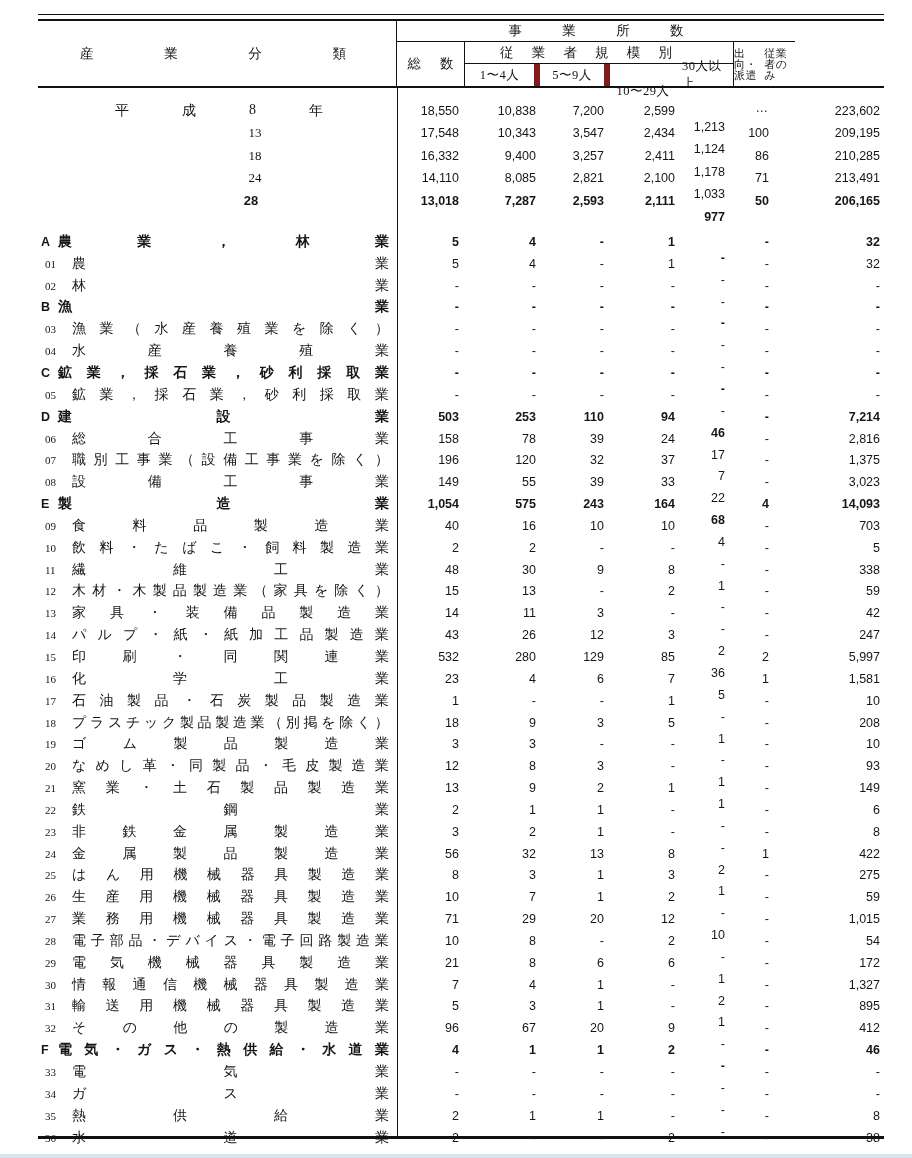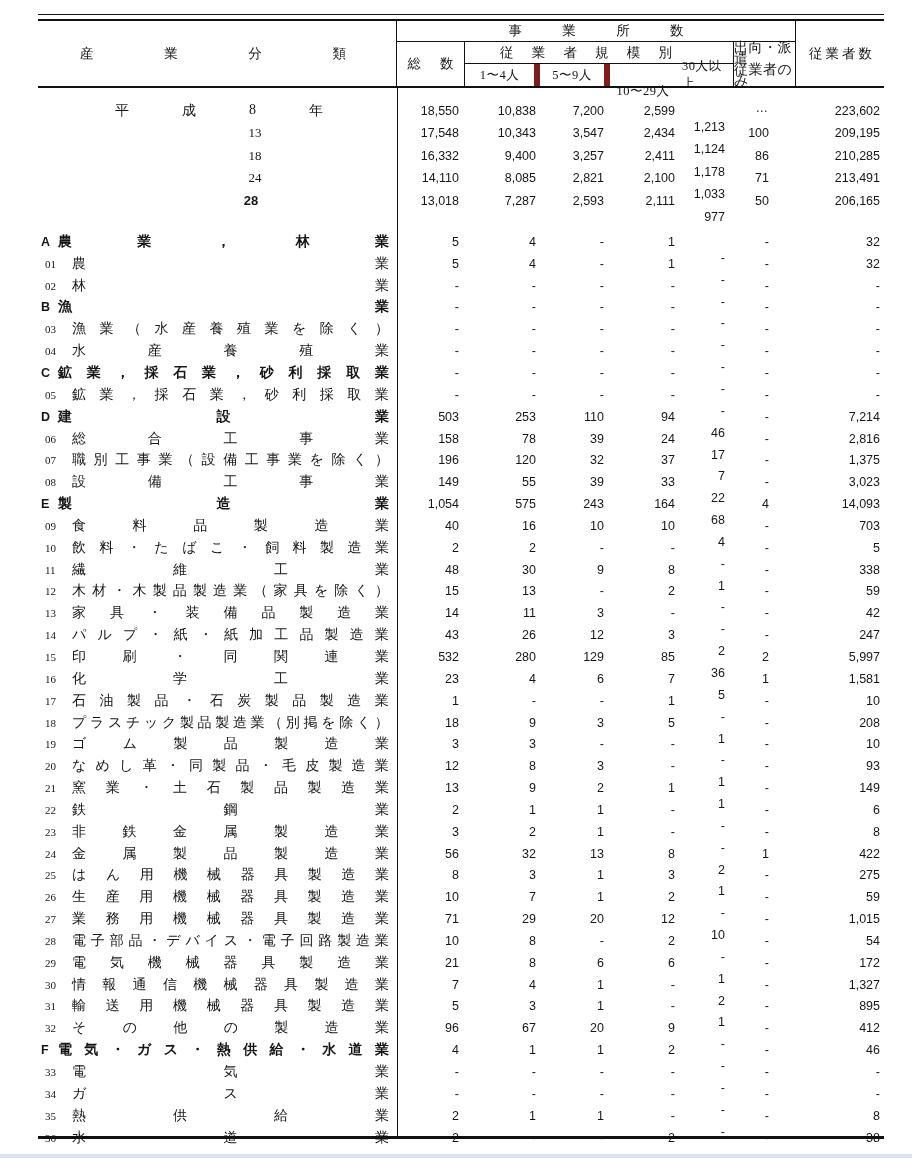--- a/index.html
+++ b/index.html
@@ -17,42 +17,42 @@
   .hc{display:flex;align-items:center;justify-content:center;}
   .label-head{grid-area:1/1/4/2;border-right:1px solid #111;}
   .label-head .jchars{flex:1;padding:0 50px 0 42px;}
   .estab-head{grid-area:1/2/2/8;border-bottom:1px solid #111;}
   .estab-head .jchars{width:175px;}
   .emp-head{grid-area:1/8/4/9;border-left:1px solid #111;letter-spacing:3px;padding-left:4px;}
   .total-head{grid-area:2/2/4/3;border-right:1px solid #111;}
   .total-head .jchars{width:46px;}
   .bysize-head{grid-area:2/3/3/7;border-bottom:1px solid #111;}
   .bysize-head .jchars{width:172px;margin-right:26px;}
-  .dispatch-head{grid-area:2/7/4/8;border-left:1px solid #111;flex-direction:column;
-                 font-size:14px;line-height:11px;letter-spacing:.5px;}
+  .dispatch-head{grid-area:2/7/4/8;border-left:1px solid #111;flex-direction:row;
+                 font-size:11px;line-height:11px;letter-spacing:.5px;}
   .size-head{font-size:12.5px;border-right:6px solid #7f1d1d;letter-spacing:.5px;}
   .s1{grid-area:3/3/4/4;}.s2{grid-area:3/4/4/5;}.s3{grid-area:3/5/4/6;margin-top:27px;}
   .s4{grid-area:3/6/4/7;border-right:none;}
   .jchars{display:flex;justify-content:space-between;}
 
   
   .tbody{position:relative;}
   .tbody::before{content:"";position:absolute;left:359px;top:0;bottom:0;width:1px;background:#111;}
   .trow{display:grid;grid-template-columns:359px 68px 75px 70px 72px 51px 62px 89px;
         height:21.85px;align-items:center;}
   .yrow{height:22.4px;}
   .spacer{height:19px;}
   .lcell{display:flex;align-items:center;height:100%;padding-left:7px;overflow:hidden;}
   .bold .lcell{padding-left:3px;}
   .code{flex:none;width:27px;font-size:11px;}
   .bold .code{width:17px;font-weight:700;font-family:"Liberation Sans","DejaVu Sans",sans-serif;font-size:12.5px;}
   .jlabel{flex:1;margin-right:8px;font-size:14px;line-height:14px;}
   .bold .jlabel{font-weight:700;}
   .vcell{text-align:right;font-size:12.5px;font-family:"Liberation Sans","DejaVu Sans",sans-serif;}
-  .bold .vcell{font-weight:400;}
+  .bold .vcell{font-weight:700;}
   .c0{padding-right:6px;}.c1{padding-right:4px;}.c2{padding-right:6px;}.c3{padding-right:7px;}
   .c4{padding-right:8px;margin-top:32px;}.c5{padding-right:26px;}.c6{padding-right:4px;}
   .vcell.dots{position:relative;top:-3px;letter-spacing:1px;}
   .ylabel{margin-left:70px;width:208px;font-size:14px;}
   .ynum{margin-left:190px;width:40px;text-align:center;font-size:13px;}
   .yrow.bold .ynum{font-family:"Liberation Sans","DejaVu Sans",sans-serif;font-weight:700;}
   .page-edge{position:absolute;left:0;bottom:0;width:100%;height:4px;}
 </style>
 </head>
 <body>
@@ -72,21 +72,20 @@
           </span>
       </div>
       <div class="hc estab-head">
         <span class="jchars">
             <span>事</span>
             <span>業</span>
             <span>所</span>
             <span>数</span>
           </span>
       </div>
-      <div class="hc emp-head">従業者数</div>
       <div class="hc total-head">
         <span class="jchars">
             <span>総</span>
             <span>数</span>
           </span>
       </div>
       <div class="hc bysize-head">
         <span class="jchars">
             <span>従</span>
             <span>業</span>

